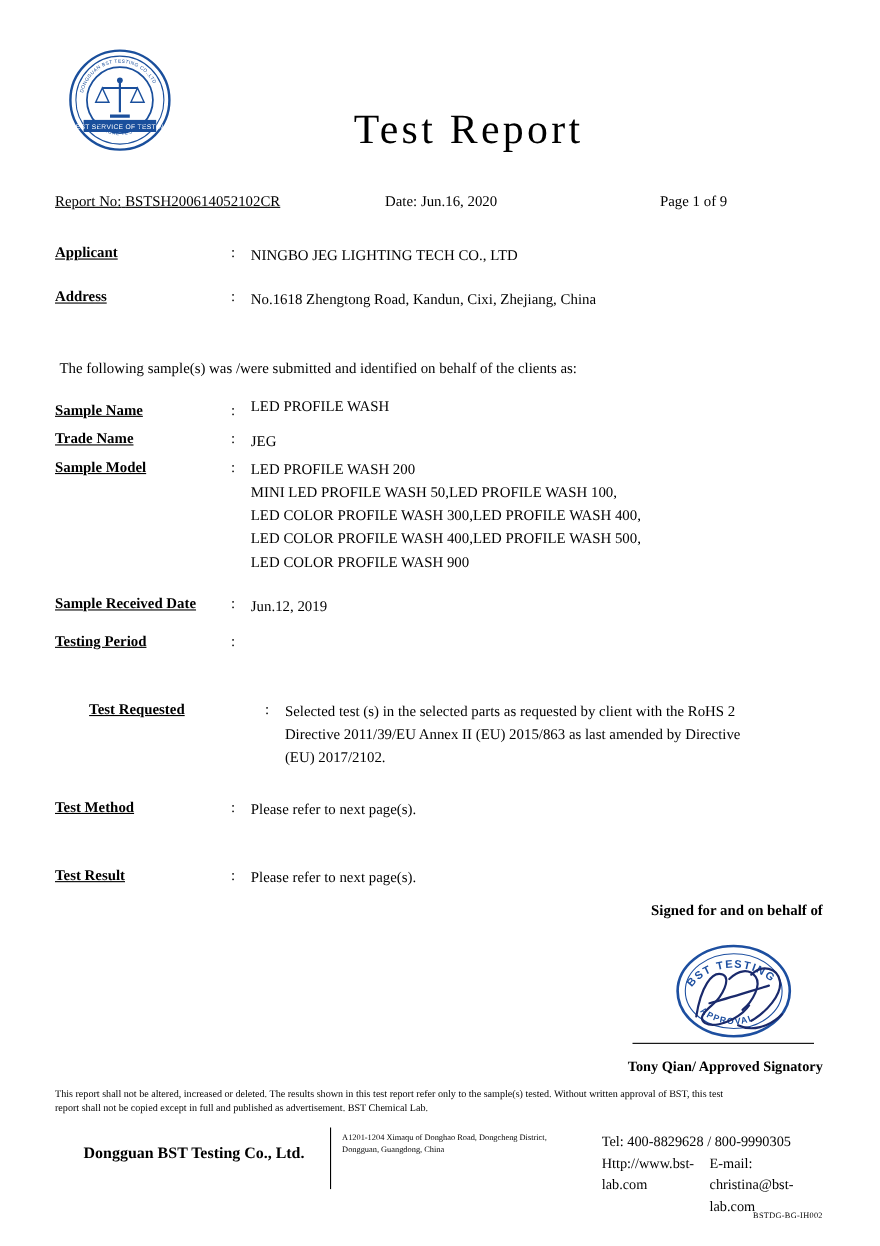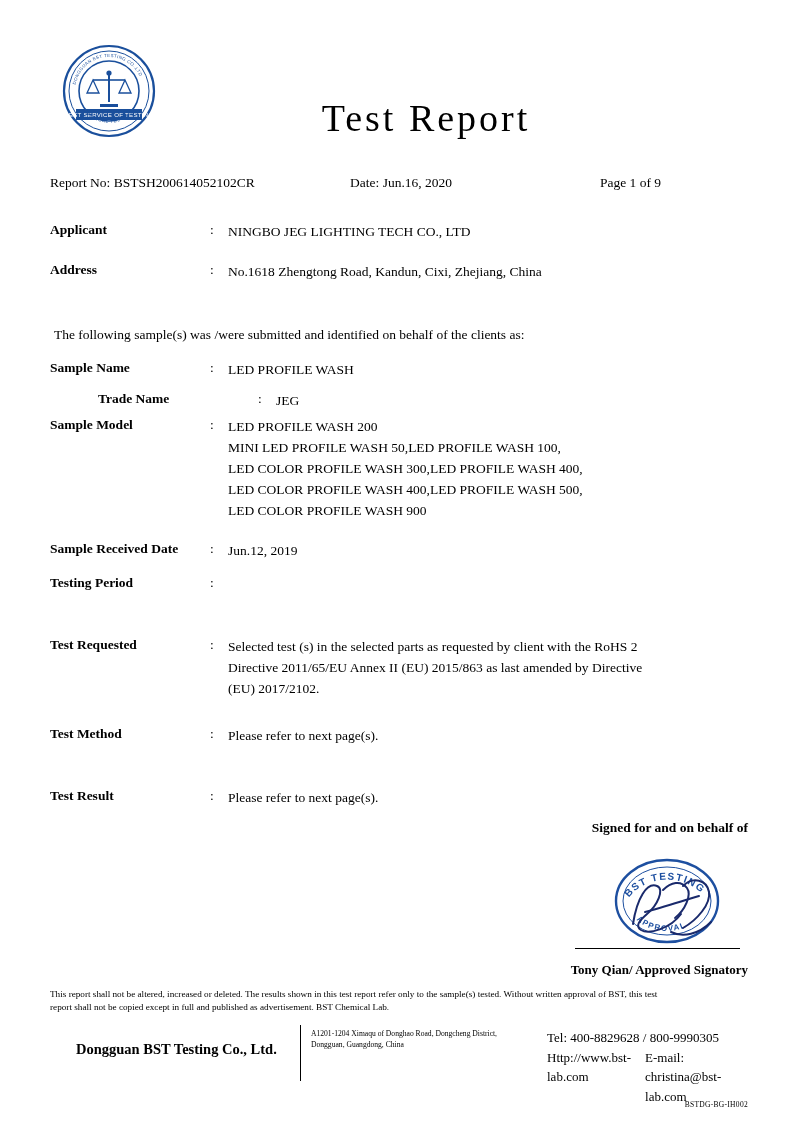--- a/index.html
+++ b/index.html
@@ -53,36 +53,37 @@
   
   .meta-row {
     position: absolute;
     left: 50px;
     right: 50px;
     top: 175px;
     font-size: 13.5px;
     display: flex;
     align-items: baseline;
   }
-  .meta-report { width: 300px; }
+  .meta-report { width: 300px; text-decoration: underline; }
   .meta-date { width: 210px; }
   .meta-page { flex: 1; text-align: left; padding-left: 40px; }
 
   
   .field {
     position: absolute;
     display: flex;
     font-size: 13.5px;
     left: 50px;
     right: 50px;
   }
   .field .label {
     width: 160px;
     font-weight: bold;
     flex-shrink: 0;
+    text-decoration: underline;
   }
   .field .colon {
     width: 18px;
     flex-shrink: 0;
   }
   .field .value {
     flex: 1;
   }
   .field .value .line { display: block; line-height: 1.55; }
 
@@ -244,29 +245,29 @@
   <div class="field" style="top:262px;">
     <div class="label">Address</div>
     <div class="colon">:</div>
     <div class="value">
       <span class="line">No.1618 Zhengtong Road, Kandun, Cixi, Zhejiang, China</span>
     </div>
   </div>
 
   <div class="intro-text">The following sample(s) was /were submitted and identified on behalf of the clients as:</div>
 
-  <div class="field" style="top:360px;">
+  <div class="field" style="top:360px;align-items:flex-end;">
     <div class="label">Sample Name</div>
     <div class="colon">:</div>
     <div class="value">
       <span class="line">LED PROFILE WASH</span>
     </div>
   </div>
 
-  <div class="field" style="top:391px;margin-left:48px;">
+  <div class="field" style="top:391px;">
     <div class="label">Trade Name</div>
     <div class="colon">:</div>
     <div class="value">
       <span class="line">JEG</span>
     </div>
   </div>
 
   <div class="field" style="top:417px;">
     <div class="label">Sample Model</div>
     <div class="colon">:</div>
@@ -285,26 +286,26 @@
     <div class="value">
       <span class="line">Jun.12, 2019</span>
     </div>
   </div>
 
   <div class="field" style="top:575px;">
     <div class="label">Testing Period</div>
     <div class="colon">:</div>
   </div>
 
-  <div class="field" style="top:637px;">
+  <div class="field" style="top:637px;margin-left:31px;">
     <div class="label">Test Requested</div>
     <div class="colon">:</div>
     <div class="value">
       <span class="line">Selected test (s) in the selected parts as requested by client with the RoHS 2</span>
-      <span class="line">Directive 2011/65/EU Annex II (EU) 2015/863 as last amended by Directive</span>
+      <span class="line">Directive 2011/39/EU Annex II (EU) 2015/863 as last amended by Directive</span>
       <span class="line">(EU) 2017/2102.</span>
     </div>
   </div>
 
   <div class="field" style="top:726px;">
     <div class="label">Test Method</div>
     <div class="colon">:</div>
     <div class="value">
       <span class="line">Please refer to next page(s).</span>
     </div>

